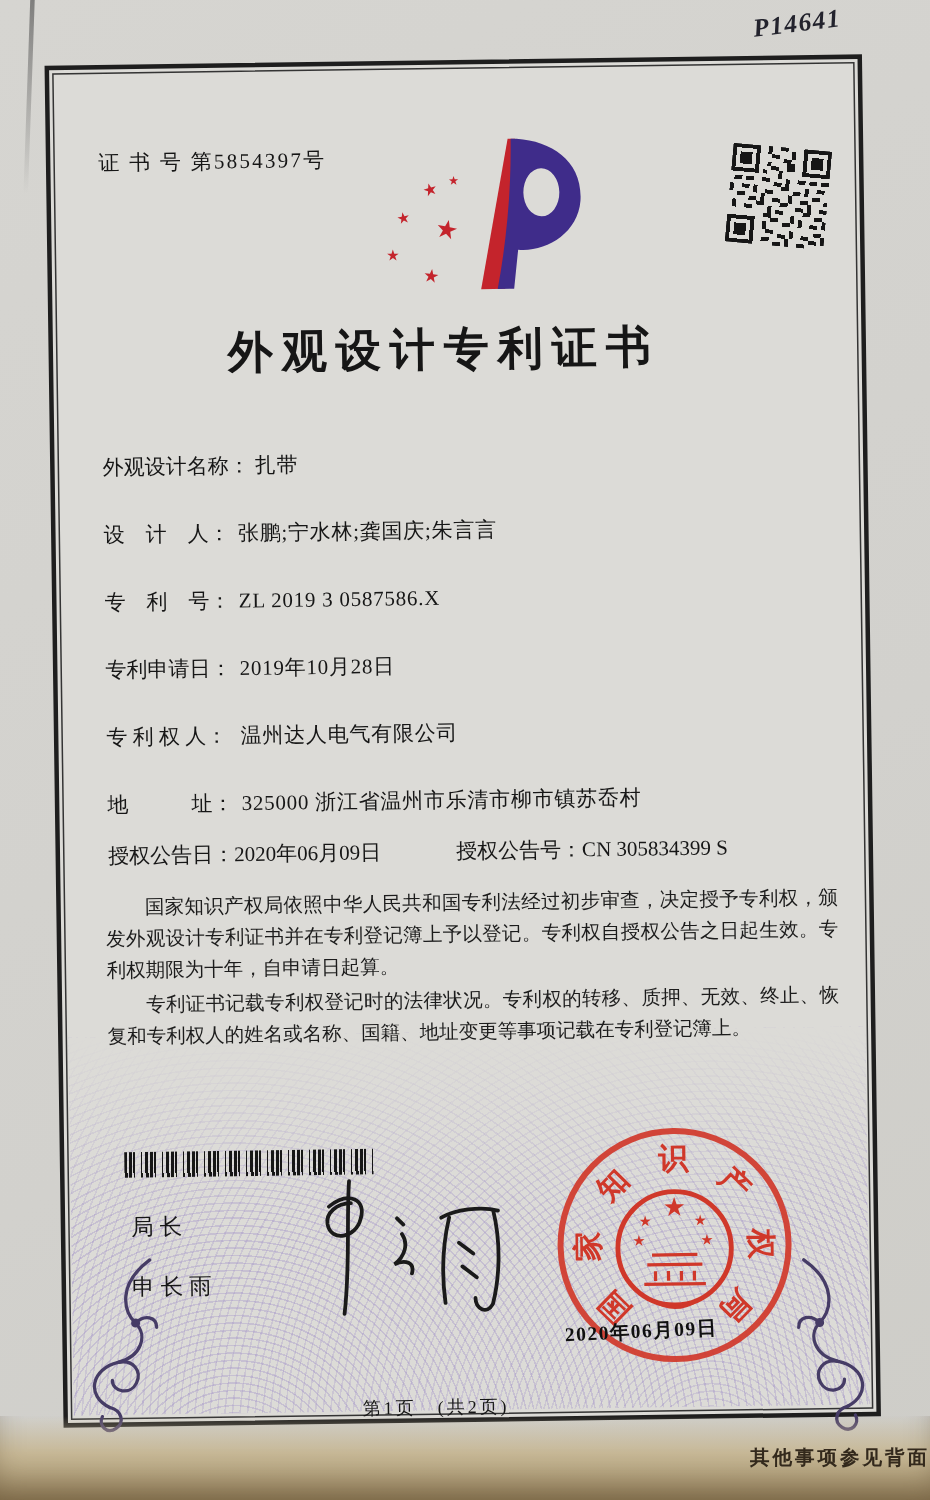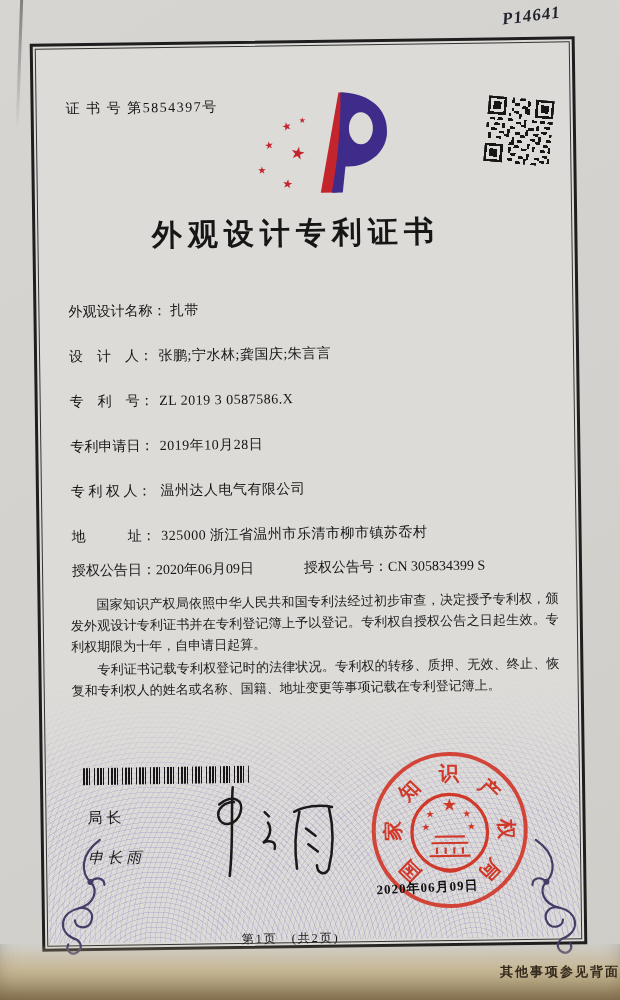--- a/index.html
+++ b/index.html
@@ -44,21 +44,21 @@
 
   .paras{position:absolute;left:30px;top:549px;width:488px;font-size:13px;line-height:1.6;
     text-align:justify;color:#1c1c1c;}
   .paras p{margin:0 0 3px 0;text-indent:2em;}
 
   .barcode{position:absolute;left:40px;top:722px;width:166px;height:17px;
     background:repeating-linear-gradient(90deg,#161616 0 2px,transparent 2px 3px,#161616 3px 5px,
       transparent 5px 6px,#161616 6px 7px,transparent 7px 11px,#161616 11px 12px,transparent 12px 14px);}
 
   .sig-title{position:absolute;left:44px;top:763px;font-size:15px;letter-spacing:4px;}
-  .sig-name{position:absolute;left:44px;top:803px;font-size:15px;letter-spacing:4px;font-style:italic;}
+  .sig-name{position:absolute;left:44px;top:803px;font-size:15px;letter-spacing:4px;}
   .sign-svg{position:absolute;left:158px;top:736px;width:158px;height:102px;}
 
   .seal{position:absolute;left:328px;top:711px;width:148px;height:148px;border-radius:50%;
     border:4px solid rgba(208,56,42,.92);z-index:4;}
   .emblem{position:absolute;inset:20px;}
   .seal-char{position:absolute;left:50%;top:50%;width:24px;height:24px;margin:-12px 0 0 -12px;
     text-align:center;font-size:20px;font-weight:bold;color:#d0382a;line-height:24px;}
   .seal-date{position:absolute;left:332px;top:836px;width:180px;font-size:13px;font-weight:bold;
     letter-spacing:1px;transform:rotate(-2deg);color:#101010;z-index:6;white-space:nowrap;}
 

